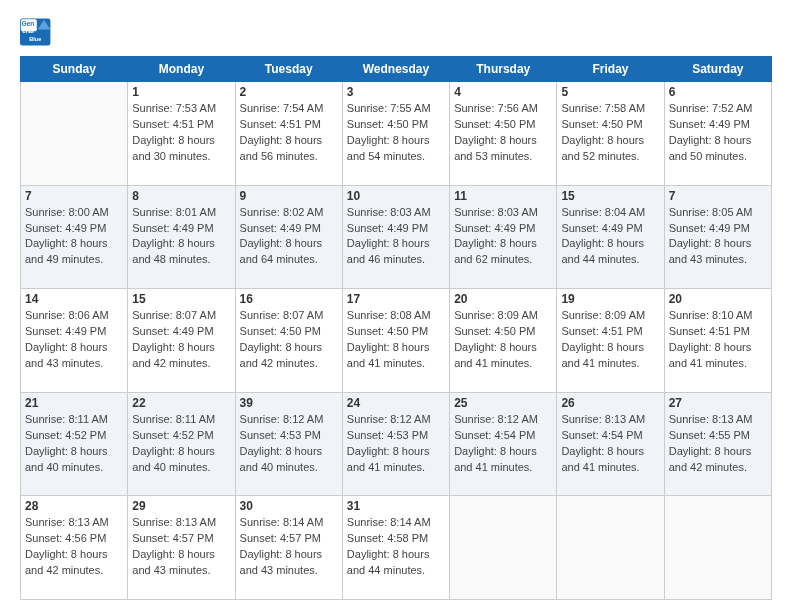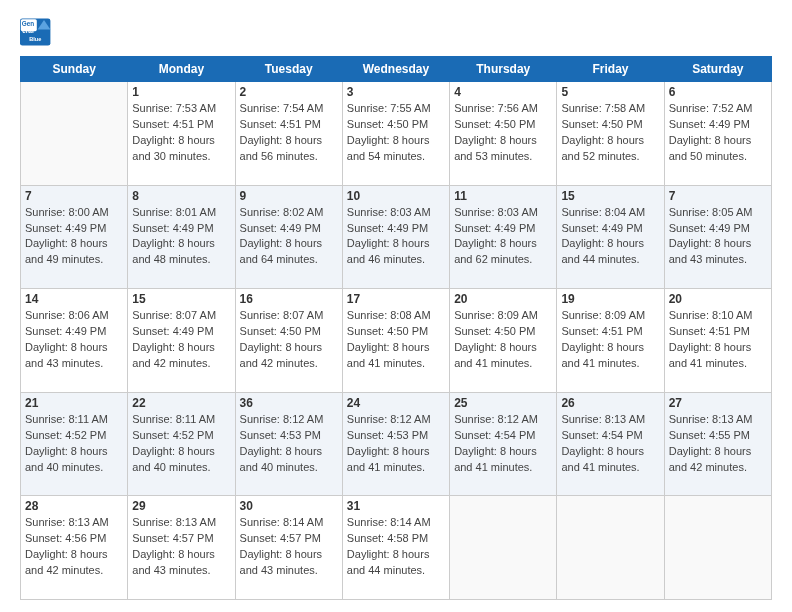--- a/index.html
+++ b/index.html
@@ -331,21 +331,21 @@
           <td>
             <div class="day-num">22</div>
             <div class="day-info">
               <div>Sunrise: 8:11 AM</div>
               <div>Sunset: 4:52 PM</div>
               <div>Daylight: 8 hours</div>
               <div>and 40 minutes.</div>
             </div>
           </td>
           <td>
-            <div class="day-num">36</div>
+            <div class="day-num">39</div>
             <div class="day-info">
               <div>Sunrise: 8:12 AM</div>
               <div>Sunset: 4:53 PM</div>
               <div>Daylight: 8 hours</div>
               <div>and 40 minutes.</div>
             </div>
           </td>
           <td>
             <div class="day-num">24</div>
             <div class="day-info">

